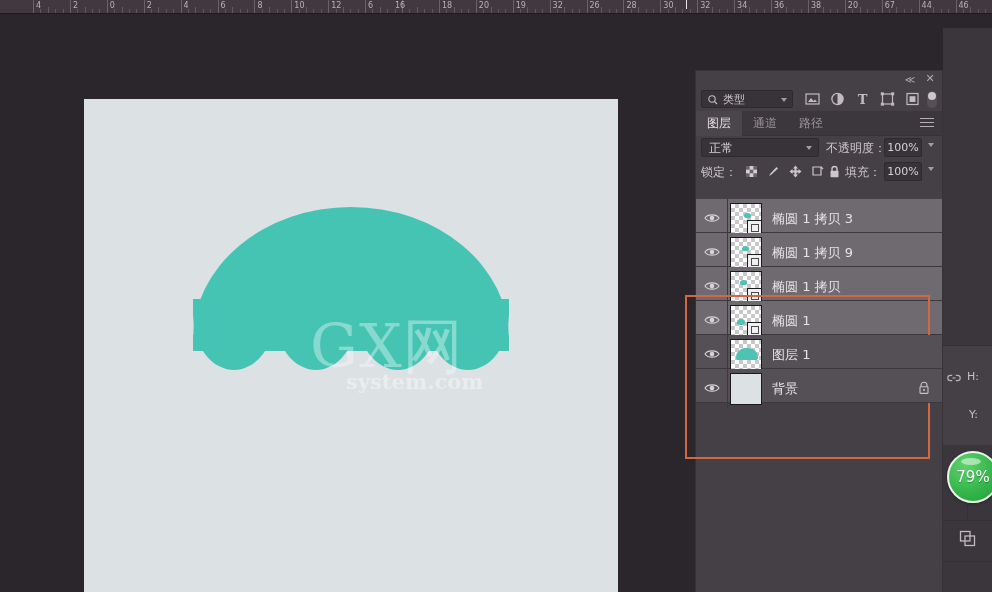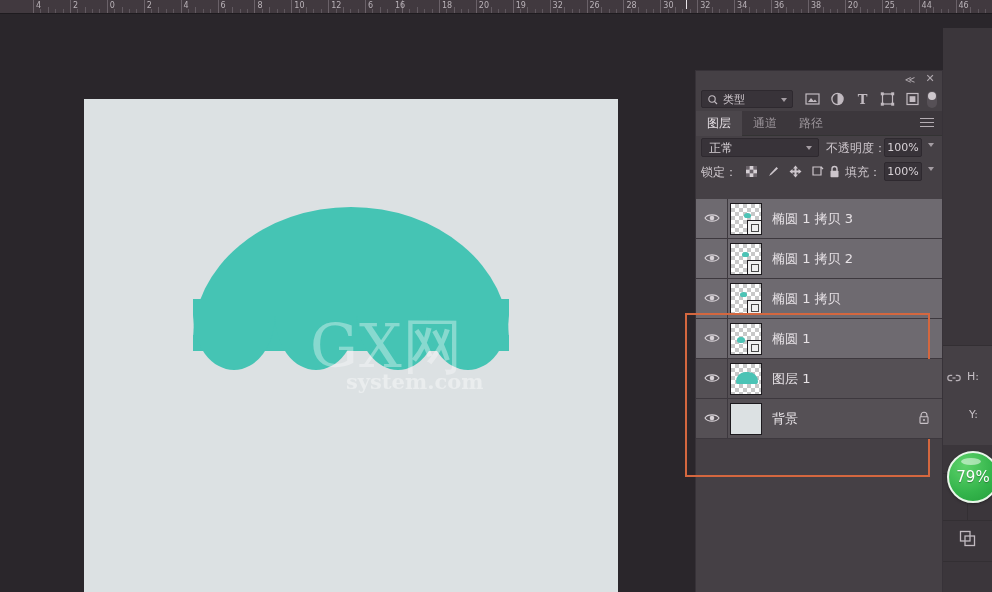--- a/index.html
+++ b/index.html
@@ -200,21 +200,21 @@
     font-size: 11px; color: #d8d2d7; line-height: 17px; text-align: center;
   }
   #fill-caret { position: absolute; left: 232px; top: 7px; }
 
   
   #layer-list {
     position: absolute; left: 0; top: 128px;
     width: 246px; background: #474247;
   }
   .layer-row {
-    position: relative; height: 40px;
+    position: relative; height: 34px;
     border-bottom: 1px solid #3d383e;
     background: #555055;
     padding-left: 41px;
   }
   .layer-row.selected { background: #6e6a70; }
   .eye-cell {
     position: absolute; left: 0; top: 0; width: 32px; height: 39px;
     border-right: 1px solid #3d383e;
   }
   .eye-icon {
@@ -442,21 +442,21 @@
       <div class="tick-mid" style="left: 823px;"></div>
       <div class="tick-minor" style="left: 830px;"></div>
       <div class="tick-minor" style="left: 837px;"></div>
       <div class="tick-major" style="left: 844.8px;"></div>
       <div class="tick-label" style="left: 847.8px;">20</div>
       <div class="tick-minor" style="left: 852px;"></div>
       <div class="tick-mid" style="left: 860px;"></div>
       <div class="tick-minor" style="left: 867px;"></div>
       <div class="tick-minor" style="left: 874px;"></div>
       <div class="tick-major" style="left: 881.7px;"></div>
-      <div class="tick-label" style="left: 884.7px;">25</div>
+      <div class="tick-label" style="left: 884.7px;">67</div>
       <div class="tick-minor" style="left: 889px;"></div>
       <div class="tick-mid" style="left: 896px;"></div>
       <div class="tick-minor" style="left: 904px;"></div>
       <div class="tick-minor" style="left: 911px;"></div>
       <div class="tick-major" style="left: 918.6px;"></div>
       <div class="tick-label" style="left: 921.6px;">44</div>
       <div class="tick-minor" style="left: 926px;"></div>
       <div class="tick-mid" style="left: 933px;"></div>
       <div class="tick-minor" style="left: 941px;"></div>
       <div class="tick-minor" style="left: 948px;"></div>
@@ -611,21 +611,21 @@
               <path d="M1 6 C3.5 1.8 12.5 1.8 15 6 C12.5 10.2 3.5 10.2 1 6 Z" fill="none" stroke="#d8d2d7" stroke-width="1.1"></path>
               <circle cx="8" cy="6" r="2.3" fill="#d8d2d7"></circle>
             </svg>
           </div>
           <div class="thumb">
             <div class="thumb-shape" style="left:11px;top:8px;width:7px;height:5px;border-radius:50% 50% 40% 40%"></div>
             <div class="vector-badge">
                 <div class="vb-inner"></div>
               </div>
           </div>
-          <div class="layer-name">椭圆 1 拷贝 2</div>
+          <div class="layer-name">椭圆 1 拷贝 9</div>
         </div>
 
         <div class="layer-row selected">
           <div class="eye-cell">
             <svg class="eye-icon" viewBox="0 0 16 12">
               <path d="M1 6 C3.5 1.8 12.5 1.8 15 6 C12.5 10.2 3.5 10.2 1 6 Z" fill="none" stroke="#d8d2d7" stroke-width="1.1"></path>
               <circle cx="8" cy="6" r="2.3" fill="#d8d2d7"></circle>
             </svg>
           </div>
           <div class="thumb">

